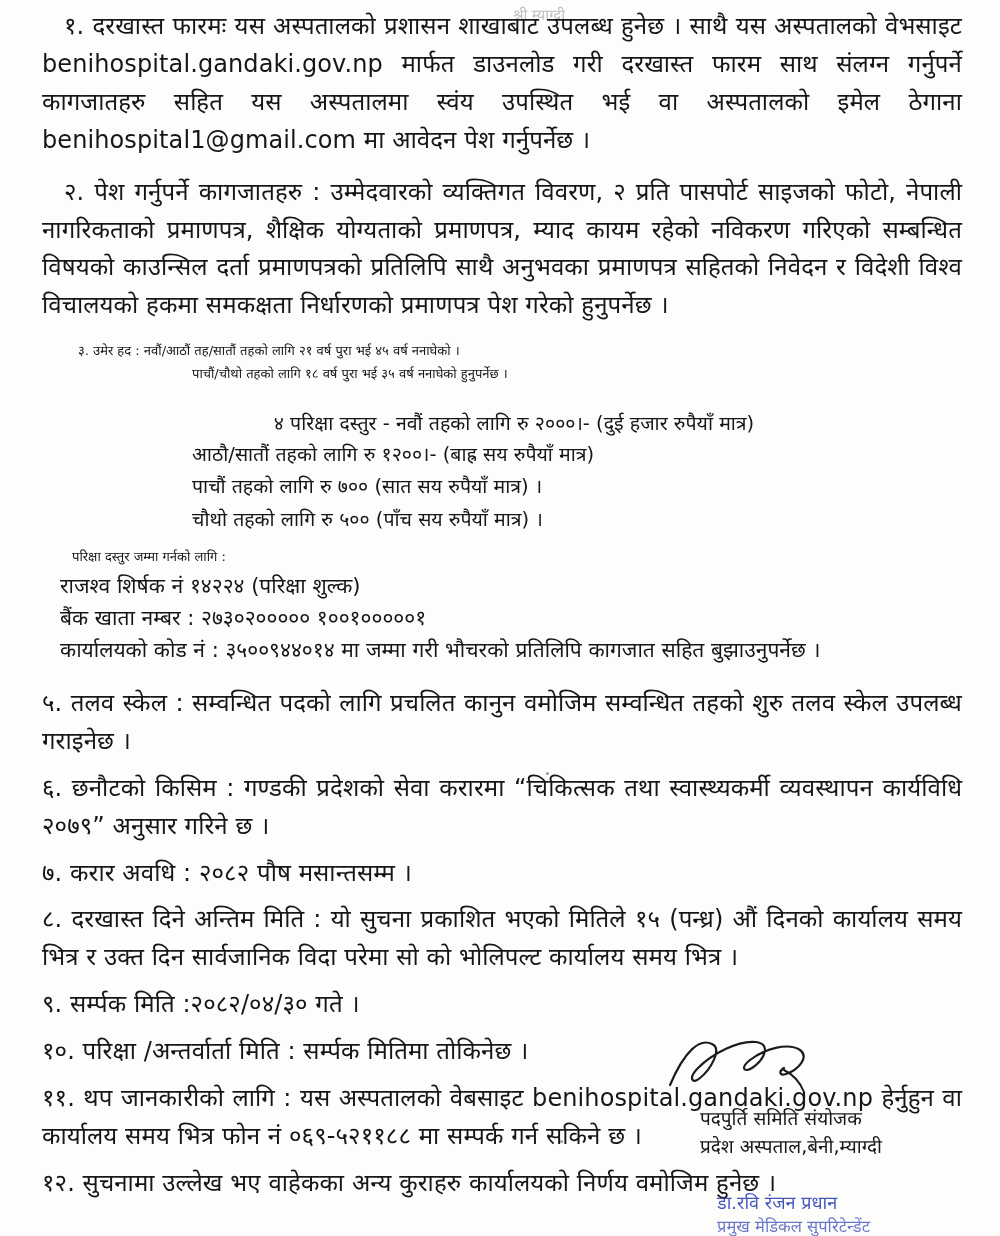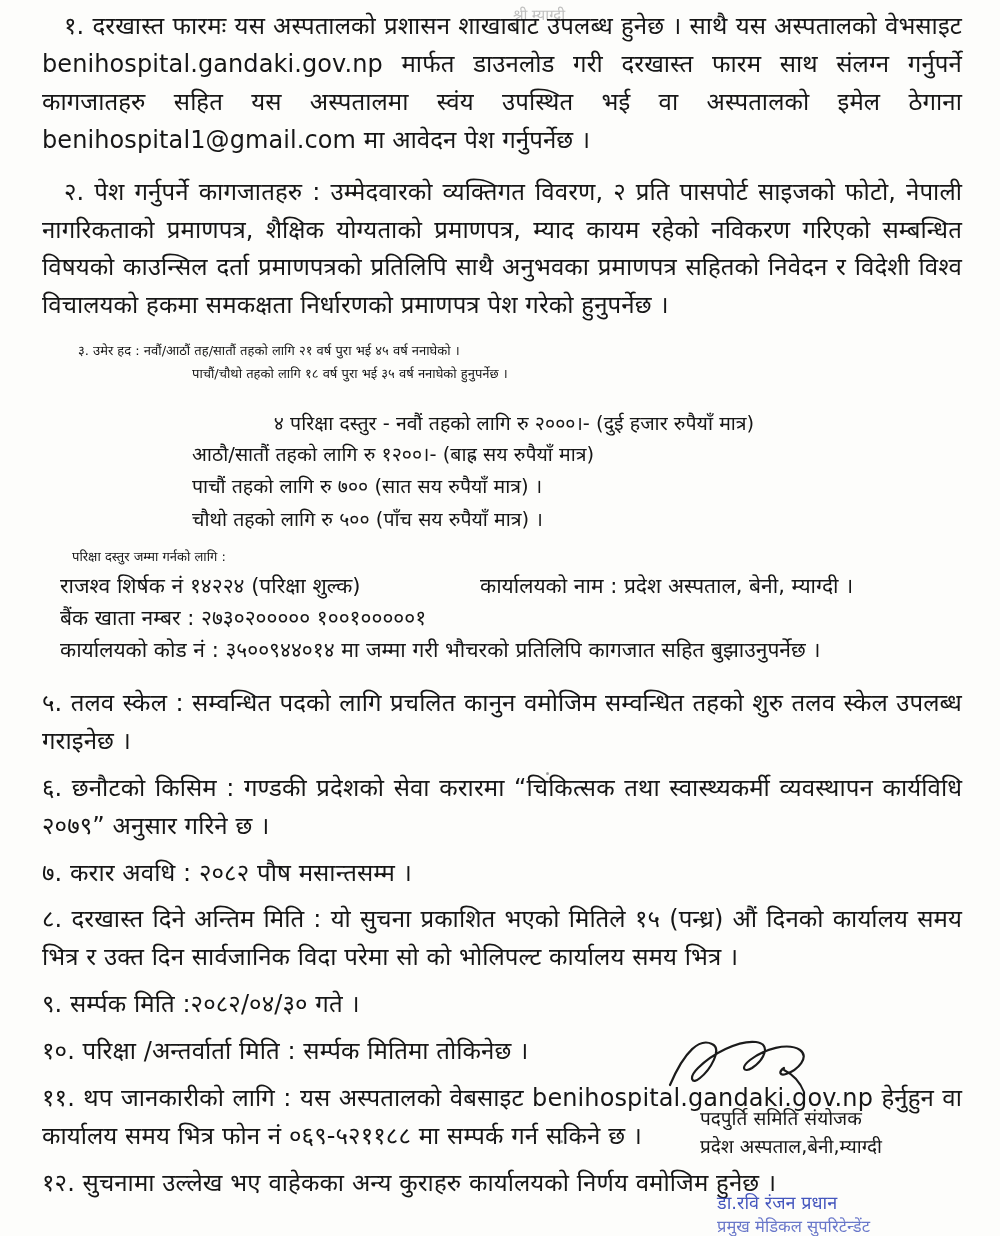--- a/index.html
+++ b/index.html
@@ -136,21 +136,20 @@
 
     <p class="fee-head" style="margin-top:26px;">४ परिक्षा दस्तुर  -    नवौं तहको लागि रु २०००।- (दुई हजार रुपैयाँ मात्र)</p>
     <p class="fee-line">आठौ/सातौं तहको लागि रु १२००।- (बाह्र सय रुपैयाँ मात्र)</p>
     <p class="fee-line">पाचौं तहको लागि रु ७०० (सात सय रुपैयाँ मात्र) ।</p>
     <p class="fee-line">चौथो तहको लागि रु ५०० (पाँच सय रुपैयाँ मात्र) ।</p>
 
     <p class="feehdr">परिक्षा दस्तुर जम्मा गर्नको लागि :</p>
 
     <div class="office-row">
       <span class="left">राजश्व शिर्षक नं १४२२४ (परिक्षा शुल्क)</span>
-      <span class="right">कार्यालयको नाम : प्रदेश अस्पताल, बेनी, म्याग्दी ।</span>
     </div>
     <div class="office-row">
       <span class="left" style="width:auto;">बैंक खाता नम्बर : २७३०२००००० १००१०००००१</span>
     </div>
     <div class="office-row">
       <span class="left" style="width:auto;">कार्यालयको कोड नं : ३५००९४४०१४ मा जम्मा गरी भौचरको प्रतिलिपि कागजात सहित  बुझाउनुपर्नेछ ।</span>
     </div>
 
     <p class="para" style="margin-top:22px;">५. तलव स्केल : सम्वन्धित पदको   लागि प्रचलित कानुन वमोजिम सम्वन्धित तहको शुरु तलव स्केल उपलब्ध गराइनेछ ।</p>
     <p class="para">६. छनौटको किसिम : गण्डकी प्रदेशको सेवा करारमा “चिकित्सक तथा स्वास्थ्यकर्मी व्यवस्थापन कार्यविधि २०७९” अनुसार गरिने छ ।</p>

